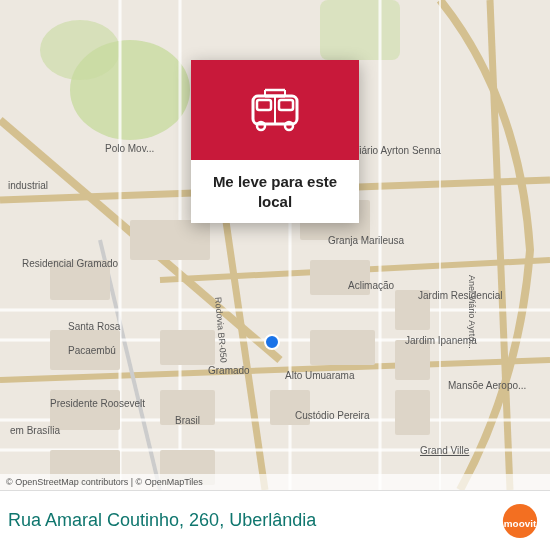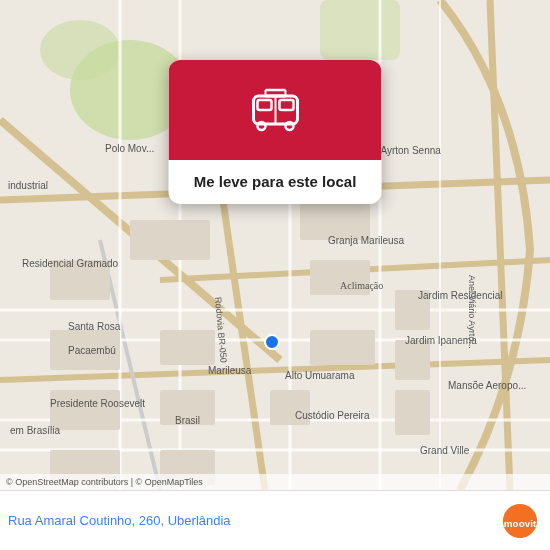--- a/index.html
+++ b/index.html
@@ -33,23 +33,23 @@
       width: 100%;
       height: 100%;
     }
 
     
     .popup-card {
       position: absolute;
       top: 60px;
       left: 50%;
       transform: translateX(-50%);
-      width: 213px;
+      width: 168px;
       background: white;
-      border-radius: 12px;
+      border-radius: 0;
       overflow: hidden;
       box-shadow: 0 4px 16px rgba(0,0,0,0.3);
       z-index: 10;
     }
 
     .popup-icon-area {
       background-color: #c8193a;
       padding: 22px 0 18px 0;
       display: flex;
       align-items: center;
@@ -77,22 +77,22 @@
       background: white;
       display: flex;
       align-items: center;
       padding: 0 12px 0 8px;
       border-top: 1px solid #ddd;
       gap: 8px;
     }
 
     .bottom-address {
       flex: 1;
-      font-size: 13px;
-      color: #3b82f6;
+      font-size: 18px;
+      color: #0f766e;
       font-weight: 400;
     }
 
     .moovit-logo {
       display: flex;
       align-items: center;
       gap: 4px;
     }
 
     .moovit-logo-icon {
@@ -181,29 +181,29 @@
   </svg>
 
   <div class="map-label" style="left:105px;top:143px;">Polo Mov...</div>
   <div class="map-label" style="left:330px;top:145px;">Anel Viário Ayrton Senna</div>
   <div class="map-label" style="left:22px;top:258px;">Residencial Gramado</div>
   <div class="map-label" style="left:68px;top:305px;margin-top:16px;">Santa Rosa</div>
   <div class="map-label" style="left:28px;top:345px;margin-left:40px;">Pacaembú</div>
   <div class="map-label" style="left:50px;top:398px;">Presidente Roosevelt</div>
   <div class="map-label" style="left:10px;top:425px;">em Brasília</div>
   <div class="map-label" style="left:328px;top:235px;">Granja Marileusa</div>
-  <div class="map-label" style="left:340px;top:280px;font-family:Liberation Serif, serif;">Aclimação</div>
+  <div class="map-label" style="left:348px;top:280px;">Aclimação</div>
   <div class="map-label" style="left:418px;top:290px;">Jardim Residencial</div>
   <div class="map-label" style="left:405px;top:335px;">Jardim Ipanema</div>
-  <div class="map-label" style="left:208px;top:365px;">Marileusa</div>
+  <div class="map-label" style="left:208px;top:365px;">Gramado</div>
   <div class="map-label" style="left:285px;top:370px;">Alto Umuarama</div>
   <div class="map-label" style="left:295px;top:410px;">Custódio Pereira</div>
   <div class="map-label" style="left:175px;top:415px;">Brasil</div>
   <div class="map-label" style="left:448px;top:380px;">Mansõe Aeropo...</div>
-  <div class="map-label" style="left:420px;top:445px;">Grand Ville</div>
+  <div class="map-label" style="left:420px;top:445px;text-decoration:underline;">Grand Ville</div>
   <div class="map-label" style="left:472px;top:270px;transform:rotate(90deg);transform-origin:left center;font-size:9px;">Anel Viário Ayrto...</div>
   <div class="map-label" style="left:8px;top:180px;">industrial</div>
   <div class="map-label" style="left:218px;top:292px;transform:rotate(85deg);transform-origin:left center;font-size:9px;">Rodovia BR-050</div>
 
   <div class="popup-card">
     <div class="popup-icon-area">
 
       <svg viewBox="0 0 60 60" width="60" height="60" xmlns="http://www.w3.org/2000/svg">
 
         <rect x="8" y="14" width="44" height="28" rx="5" fill="none" stroke="white" stroke-width="3"></rect>

